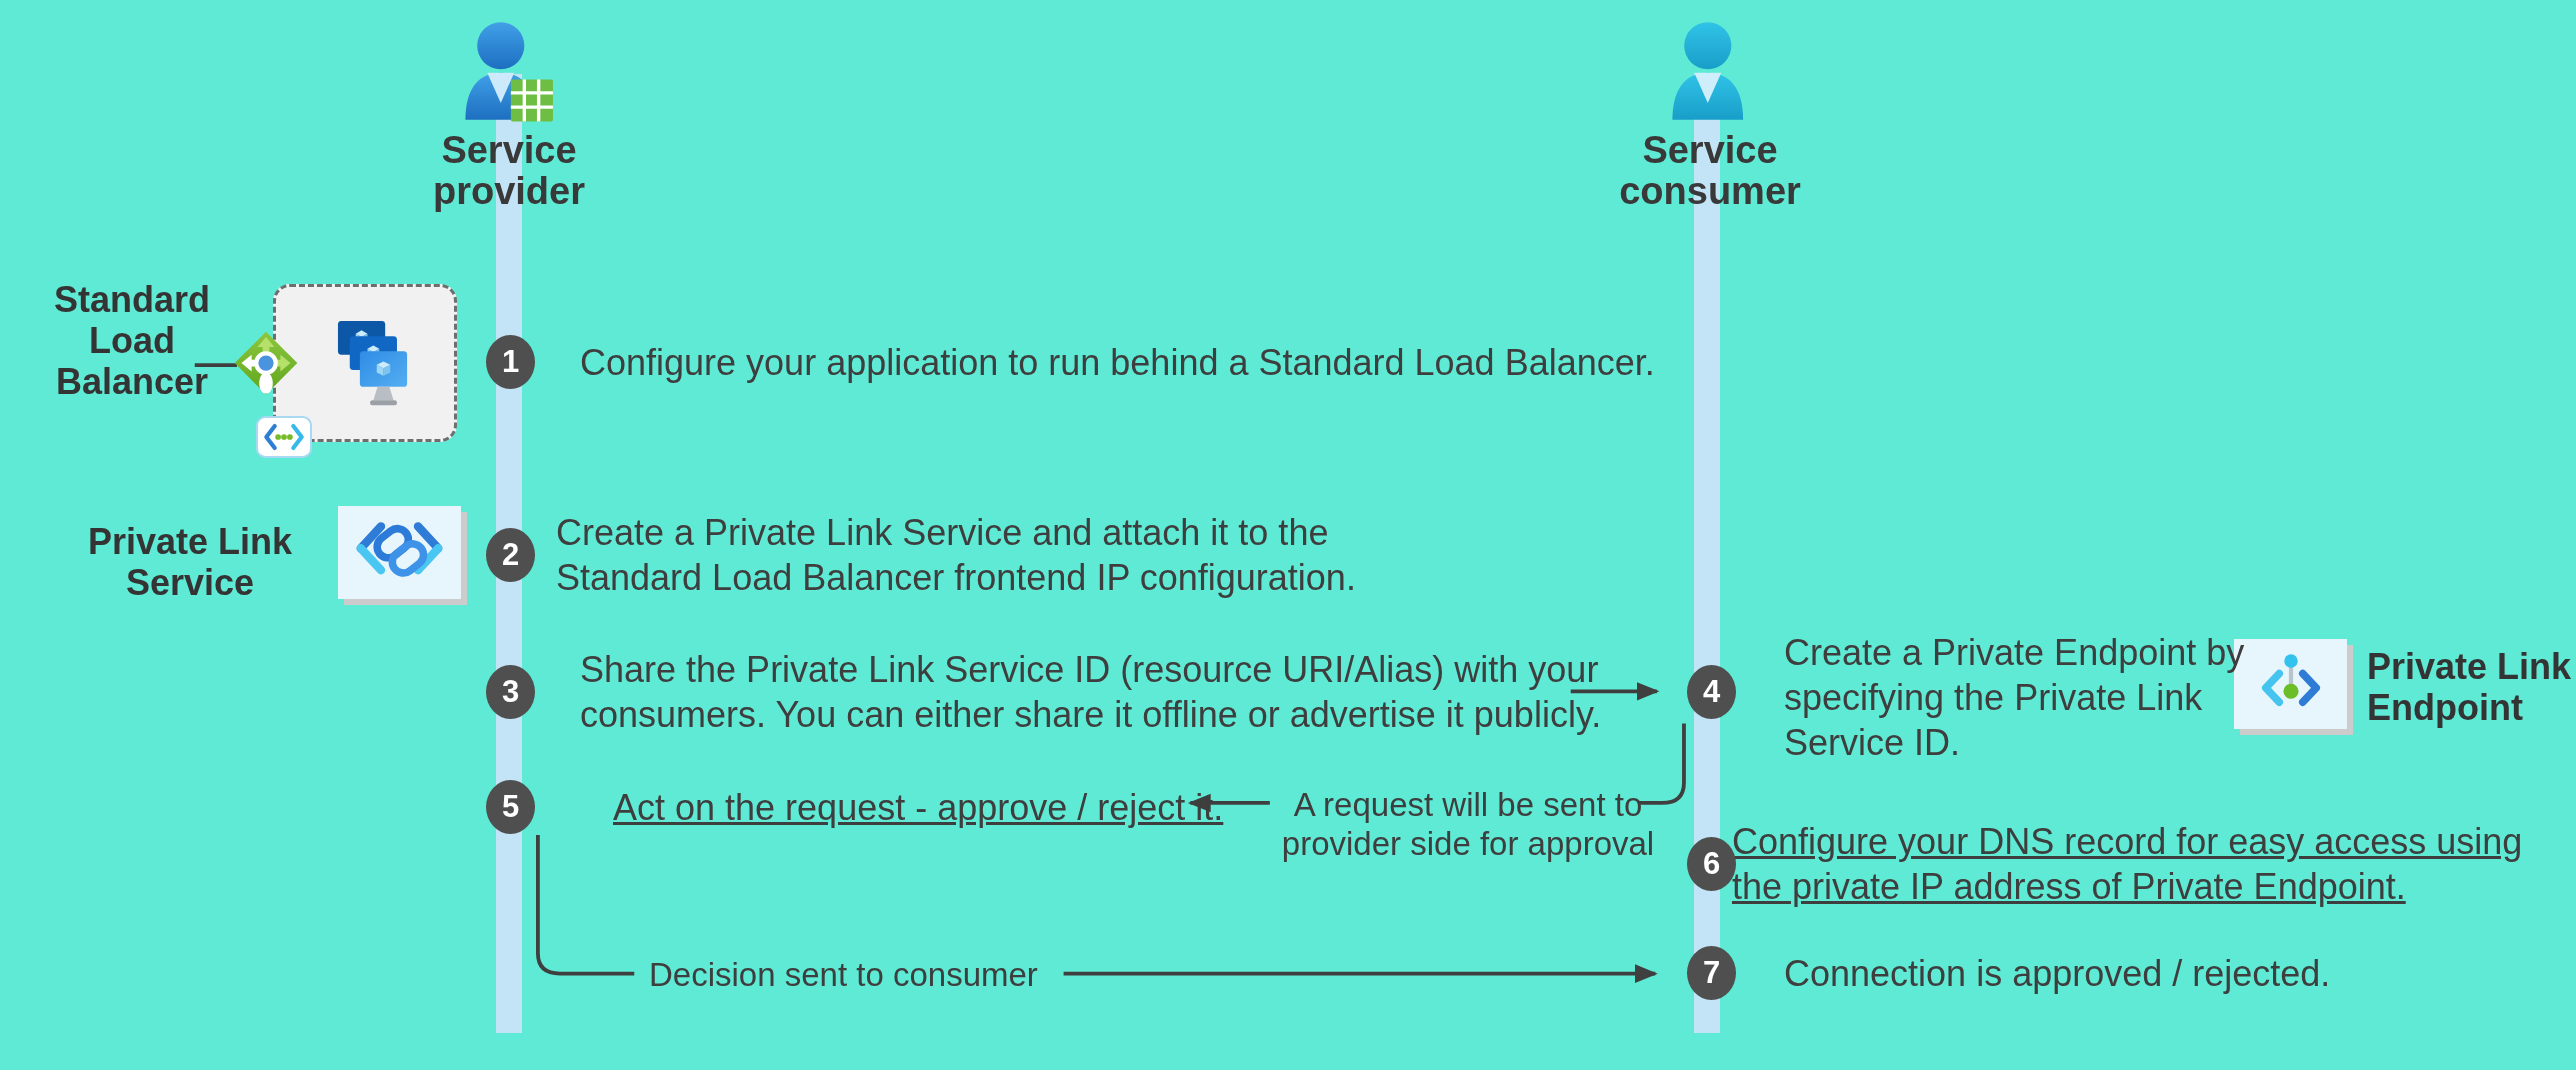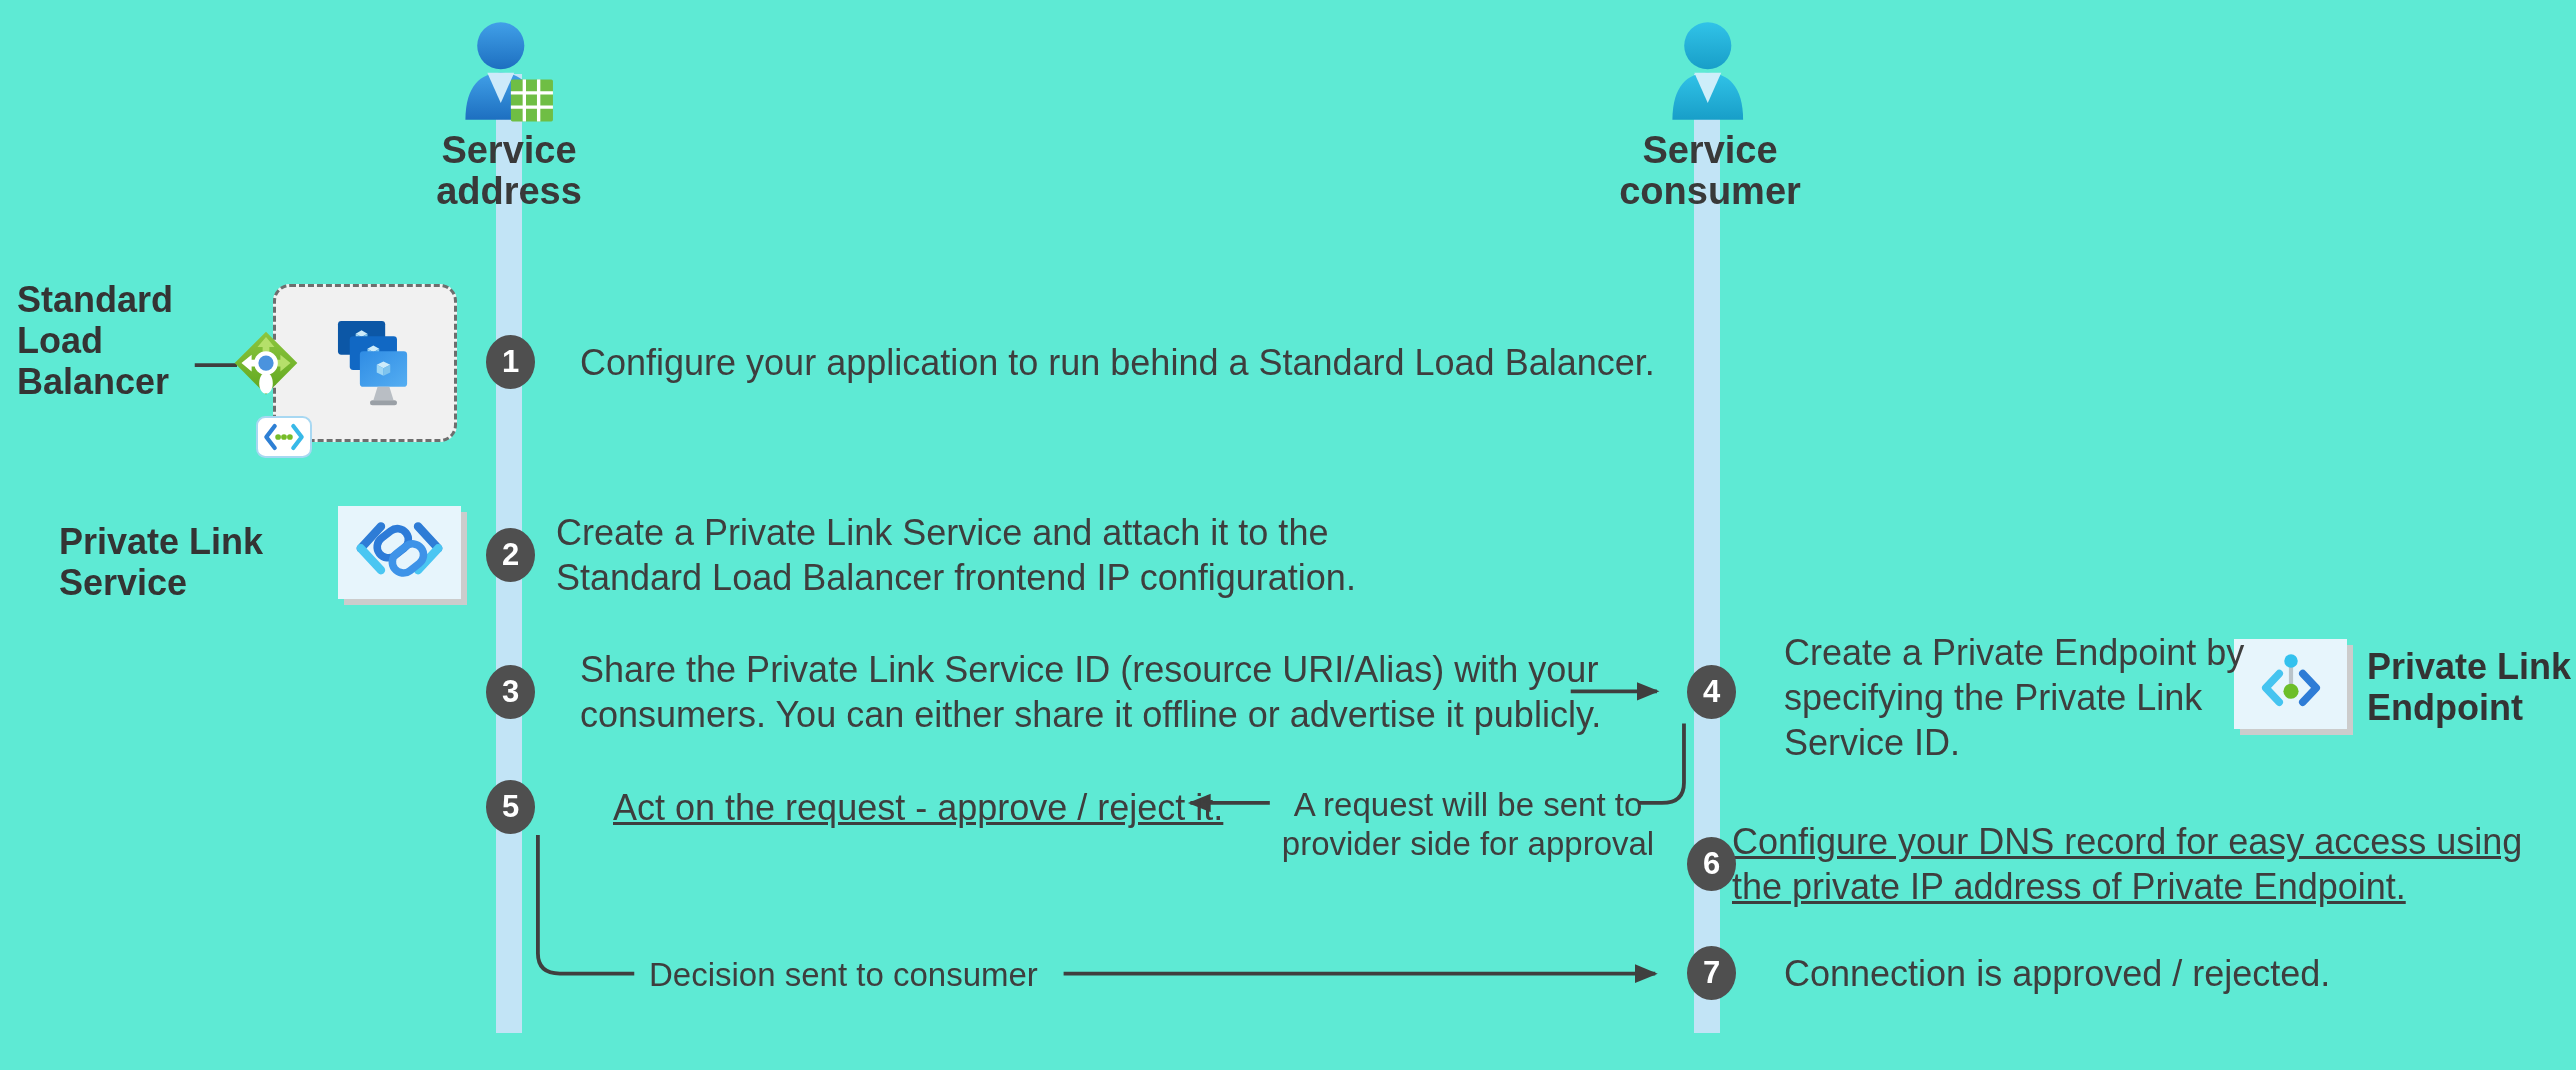--- a/index.html
+++ b/index.html
@@ -9,21 +9,21 @@
 
   .lifeline { position:absolute; width:26px; background:#c2e4f6; z-index:1; }
 
   .persona { position:absolute; z-index:3; }
 
   .actor-label { position:absolute; z-index:4; text-align:center; font-weight:700;
                  font-size:38px; line-height:41px; color:#393939; }
 
   .side-label { position:absolute; z-index:4; font-weight:700; font-size:36px;
                 line-height:41px; color:#343434; }
-  .side-label.right { text-align:left; }
+  .side-label.right { text-align:center; }
 
   .dashed-box { position:absolute; left:273px; top:284px; width:184px; height:158px;
                 background:#f1f1f1; border:3px dashed #6e6e6e; border-radius:17px; z-index:2; }
 
   .icon-card { position:absolute; background:#e7f5fc; box-shadow:6px 6px 0 #cccccc; z-index:3;
                display:flex; align-items:center; justify-content:center; }
 
   .vnet-badge { position:absolute; left:256px; top:416px; width:56px; height:42px;
                 background:#ffffff; border:2.5px solid #a8d8f2; border-radius:9.3px; z-index:4;
                 display:flex; align-items:center; justify-content:center; }
@@ -97,21 +97,21 @@
           <stop offset="1" stop-color="#189ec8"></stop>
       </linearGradient>
     </defs>
     <circle cx="52" cy="30" r="28" fill="url(#gCons)"></circle>
     <path d="M10 118 C10 78 28 62 52 62 C76 62 94 78 94 118 Z" fill="url(#gCons)"></path>
     <path d="M36 62 L52 98 L68 62 Z" fill="#cdeefa"></path>
   </svg>
 
   <div class="actor-label" style="left:382px; top:130px; width:254px;">
     <div>Service</div>
-    <div>address</div>
+    <div>provider</div>
   </div>
   <div class="actor-label" style="left:1583px; top:130px; width:254px;">
     <div>Service</div>
     <div>consumer</div>
   </div>
 
   <div class="side-label right" style="left:17px; top:279px; width:230px;">
     <div>Standard Load</div>
     <div>Balancer</div>
   </div>

